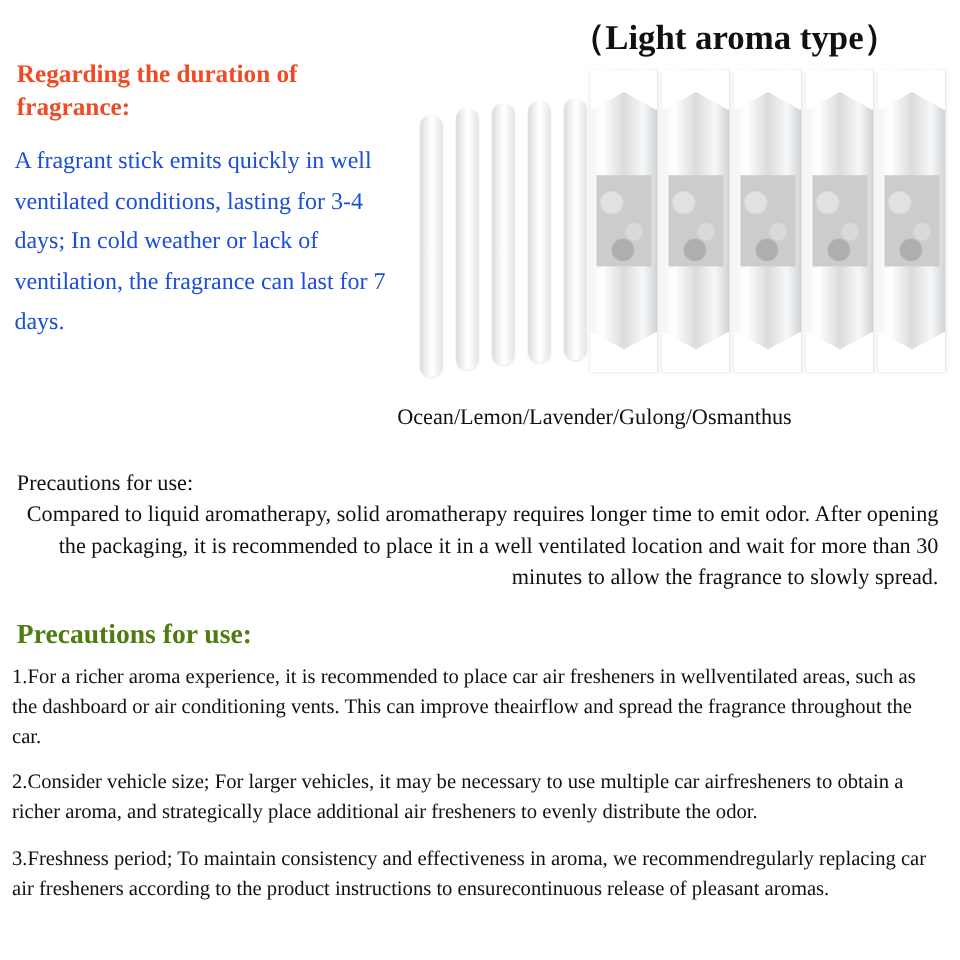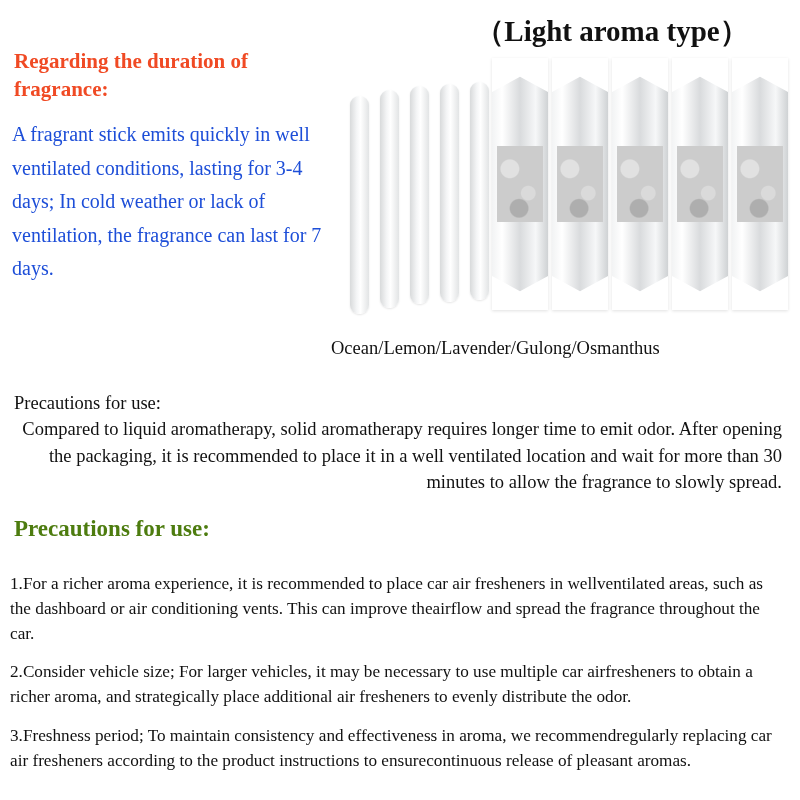--- a/index.html
+++ b/index.html
@@ -178,21 +178,20 @@
     color: #4d7c0f;
   }
   .precautions-list {
     position: absolute;
     left: 10px;
     top: 552px;
     width: 778px;
     font-size: 17.2px;
     line-height: 1.44;
     color: #111111;
-    margin-top: 20px;
   }
   .precaution-item { margin-bottom: 14px; }
 </style>
 </head>
 <body>
 
 <div class="top-section">
 
   <div class="headline">Regarding the duration of fragrance:</div>
 

